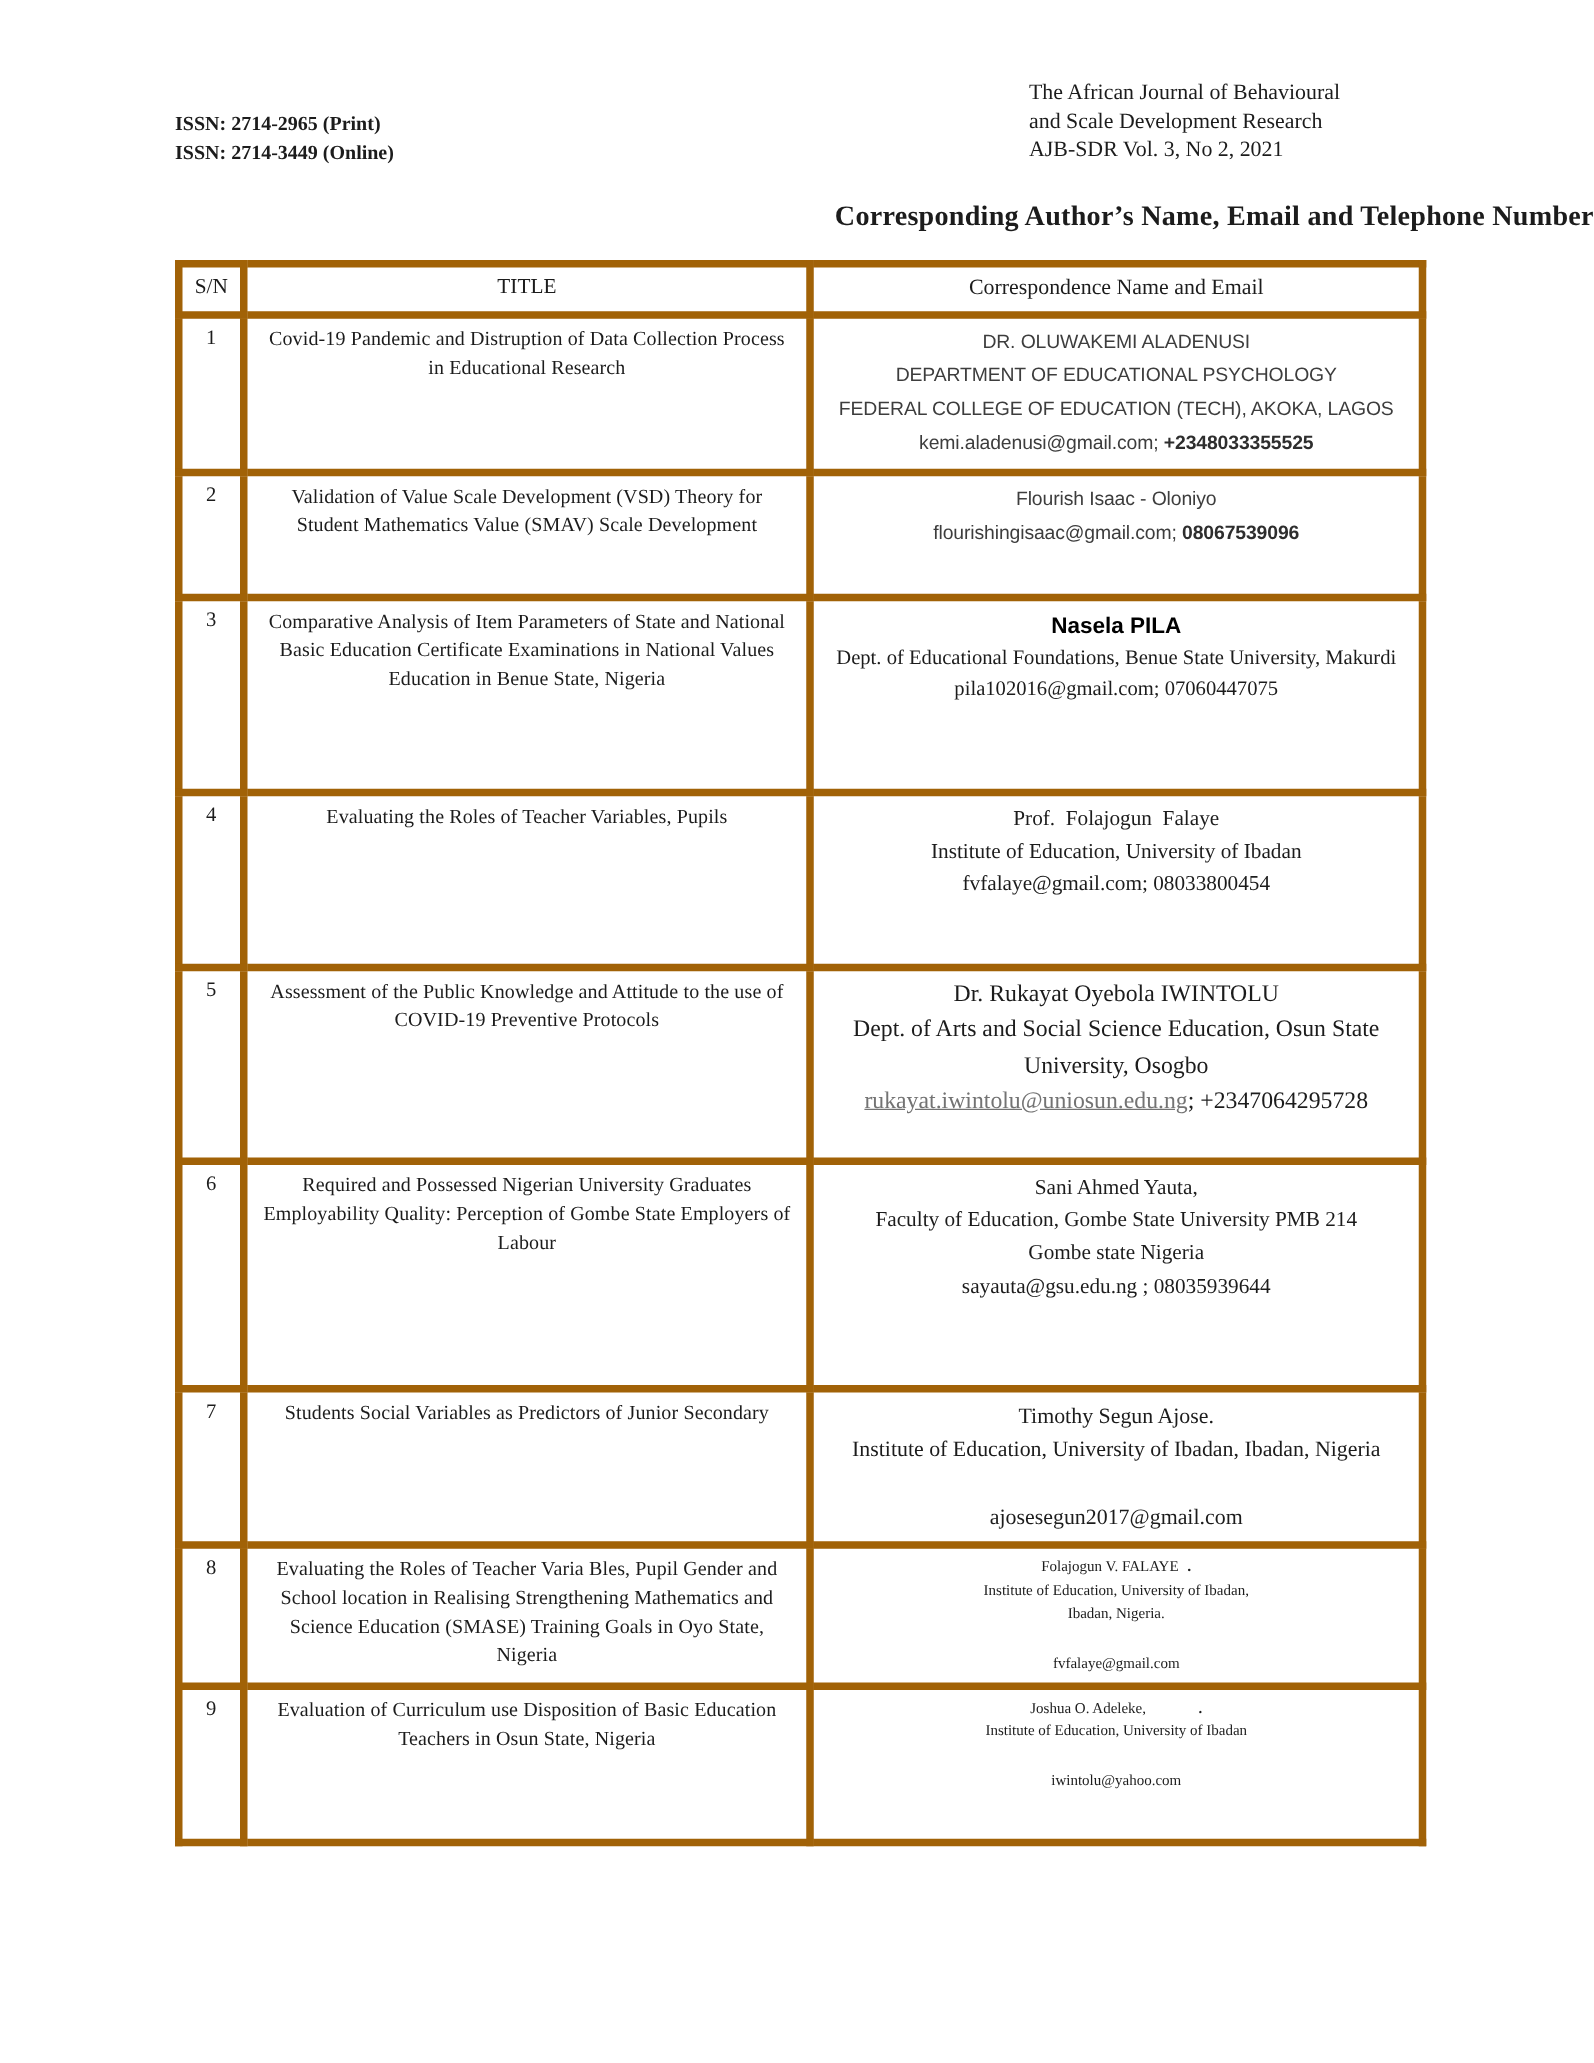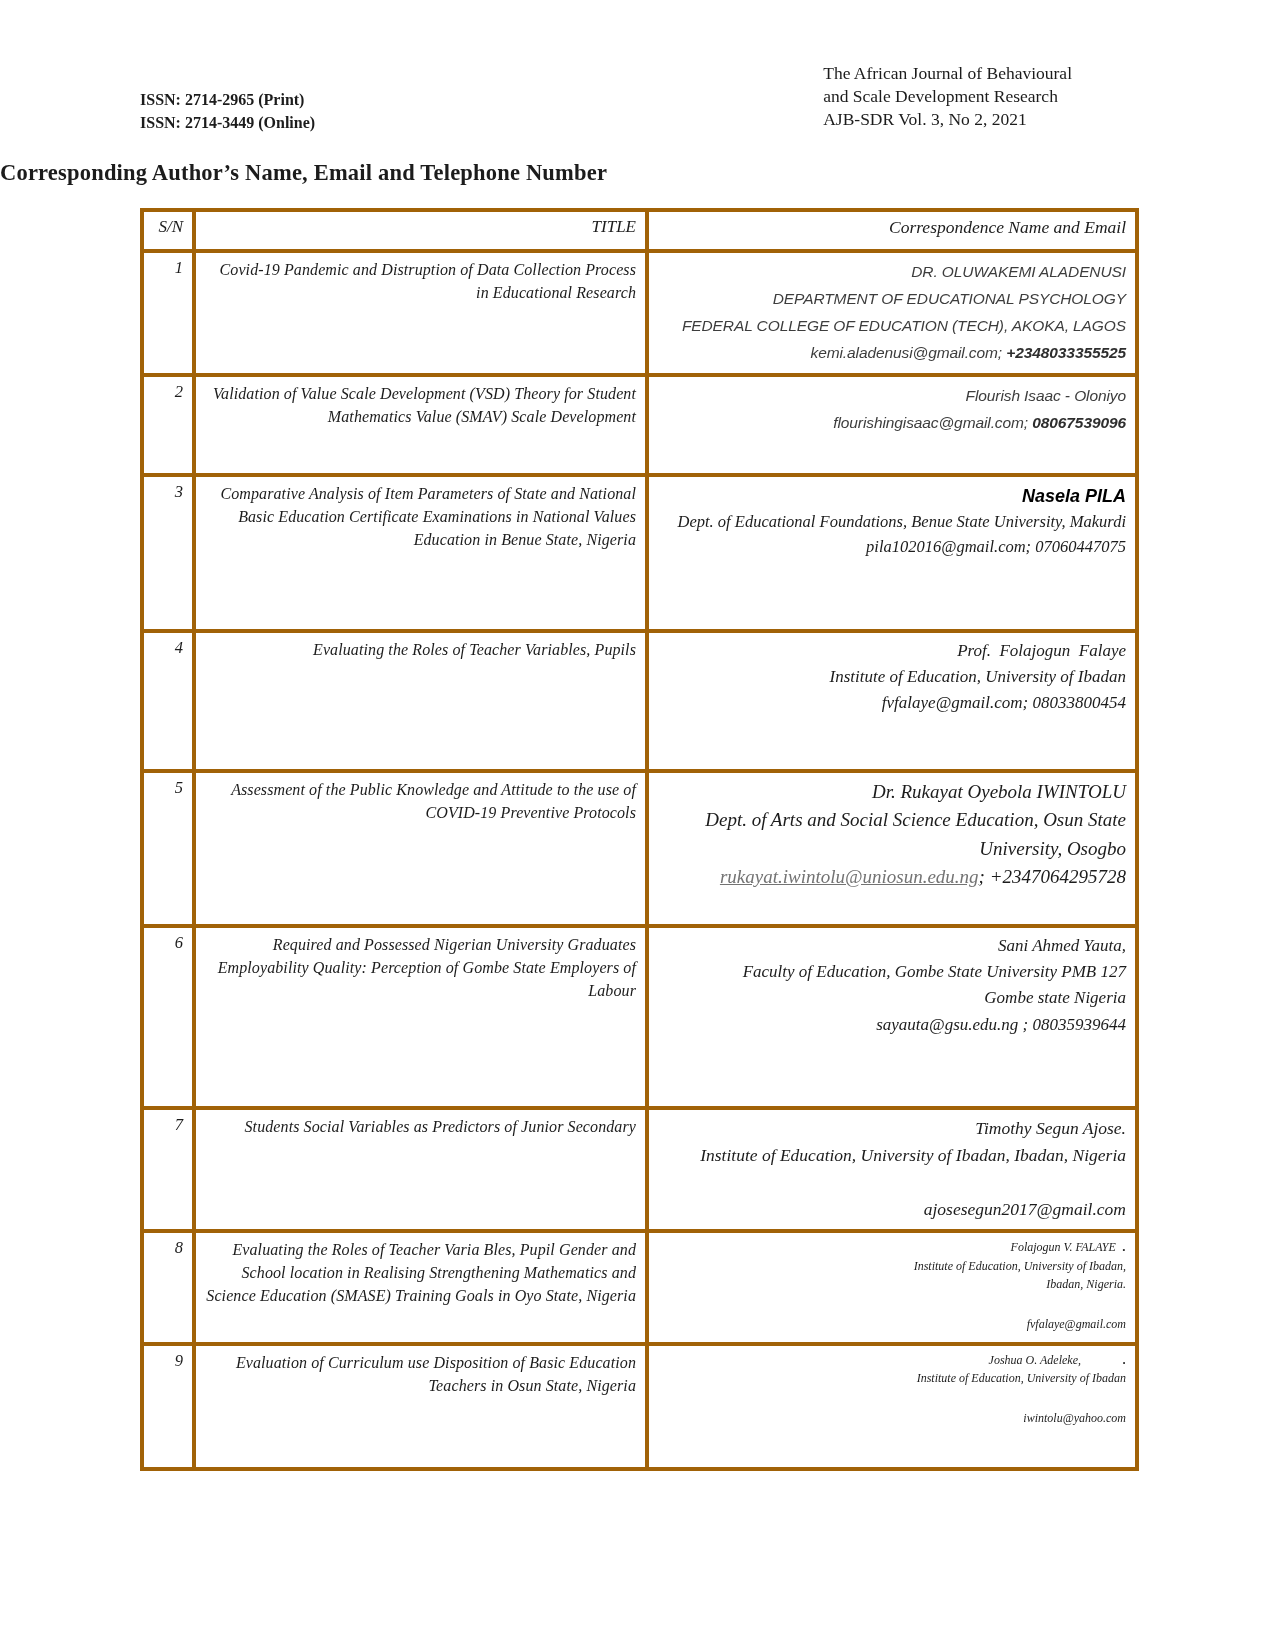--- a/index.html
+++ b/index.html
@@ -3,30 +3,30 @@
 <meta charset="utf-8">
 <style>
   html,body{margin:0;padding:0;}
   body{
     width:1275px;height:1650px;background:#ffffff;position:relative;
     font-family:"Liberation Serif", serif;color:#1c1c1c;
     -webkit-font-smoothing:antialiased;
   }
   .issn-block{position:absolute;left:140px;top:88px;font-weight:700;font-size:16px;line-height:1.45;}
   .journal-block{position:absolute;right:203px;top:62px;font-size:17.5px;line-height:1.32;}
-  .page-title{position:absolute;left:0;top:160px;width:1275px;text-align:left;
+  .page-title{position:absolute;left:0;top:160px;width:1275px;text-align:right;
     font-weight:700;font-size:22.5px;letter-spacing:0.2px;}
 
   table.authors{
     position:absolute;left:140px;top:208px;width:995px;
     border-collapse:collapse;table-layout:fixed;
   }
   table.authors td,table.authors th{
-    border:4px solid #a16207;vertical-align:top;text-align:right;
-    padding:5px 9px 6px 9px;overflow:hidden;font-style:italic;
+    border:6px solid #a16207;vertical-align:top;text-align:center;
+    padding:5px 9px 6px 9px;overflow:hidden;
   }
   table.authors{border:2px solid #515151;}
   th{font-weight:400;font-size:17px;}
   th.corr-h{font-size:17.5px;}
   td.sn{font-size:16.5px;padding-left:10px;}
   td.ttl{font-size:16px;line-height:1.45;letter-spacing:0.1px;}
   td.corr{font-size:16.5px;line-height:1.5;}
   .line{min-height:1em;}
   .sans{font-family:"Liberation Sans", sans-serif;font-size:15.5px;color:#3d3d3d;line-height:1.75;letter-spacing:-0.1px;}
   .sans .b, .b{font-weight:700;color:#2e2e2e;}
@@ -119,21 +119,21 @@
       <div class="line">Dept. of Arts and Social Science Education, Osun State University, Osogbo</div>
       <div class="line"><a class="email-link">rukayat.iwintolu@uniosun.edu.ng</a><span>; +2347064295728</span></div>
     </td>
   </tr>
 
   <tr style="height:182px">
     <td class="sn">6</td>
     <td class="ttl">Required and Possessed Nigerian University Graduates Employability Quality: Perception of Gombe State Employers of Labour</td>
     <td class="corr med2">
       <div class="line">Sani Ahmed Yauta,</div>
-      <div class="line">Faculty of Education, Gombe State University PMB 127</div>
+      <div class="line">Faculty of Education, Gombe State University PMB 214</div>
       <div class="line">Gombe state Nigeria</div>
       <div class="line">sayauta@gsu.edu.ng ; 08035939644</div>
     </td>
   </tr>
 
   <tr style="height:112px">
     <td class="sn">7</td>
     <td class="ttl">Students Social Variables as Predictors of Junior Secondary</td>
     <td class="corr med">
       <div class="line">Timothy Segun Ajose.</div>

